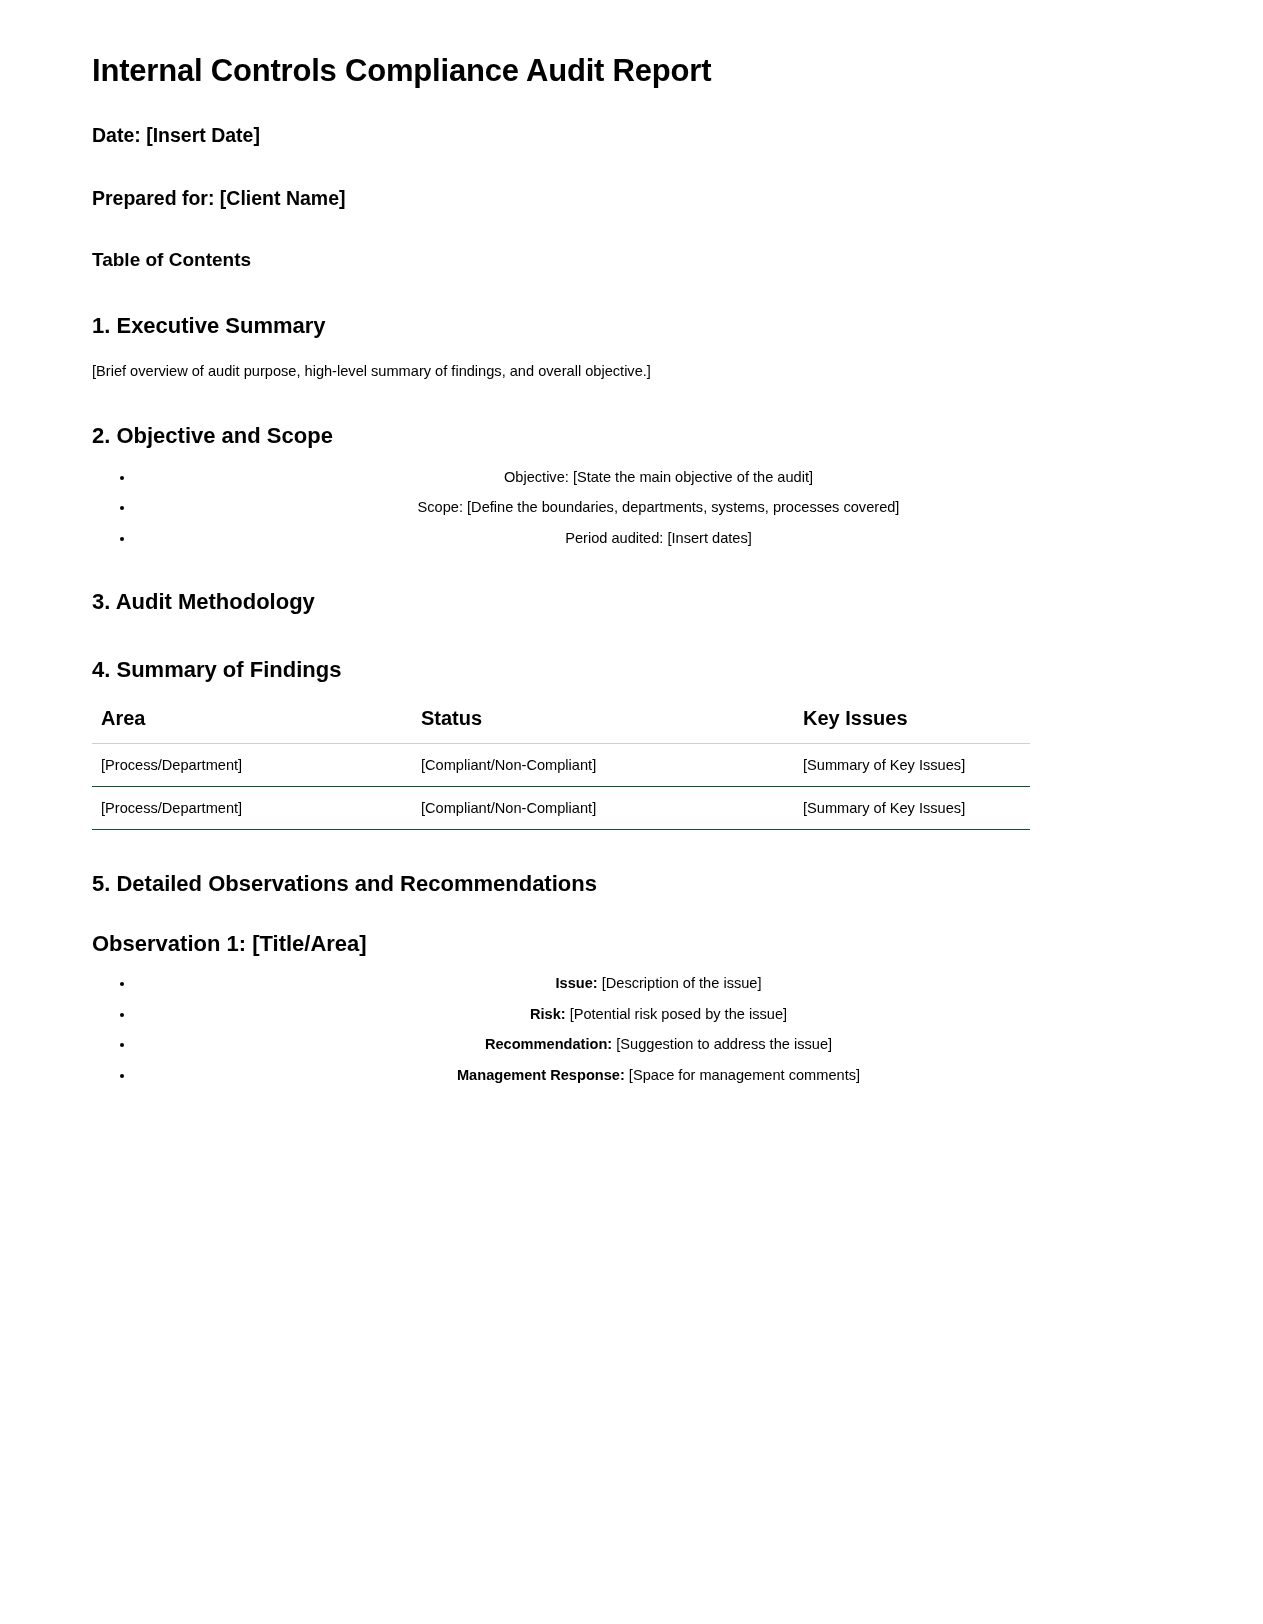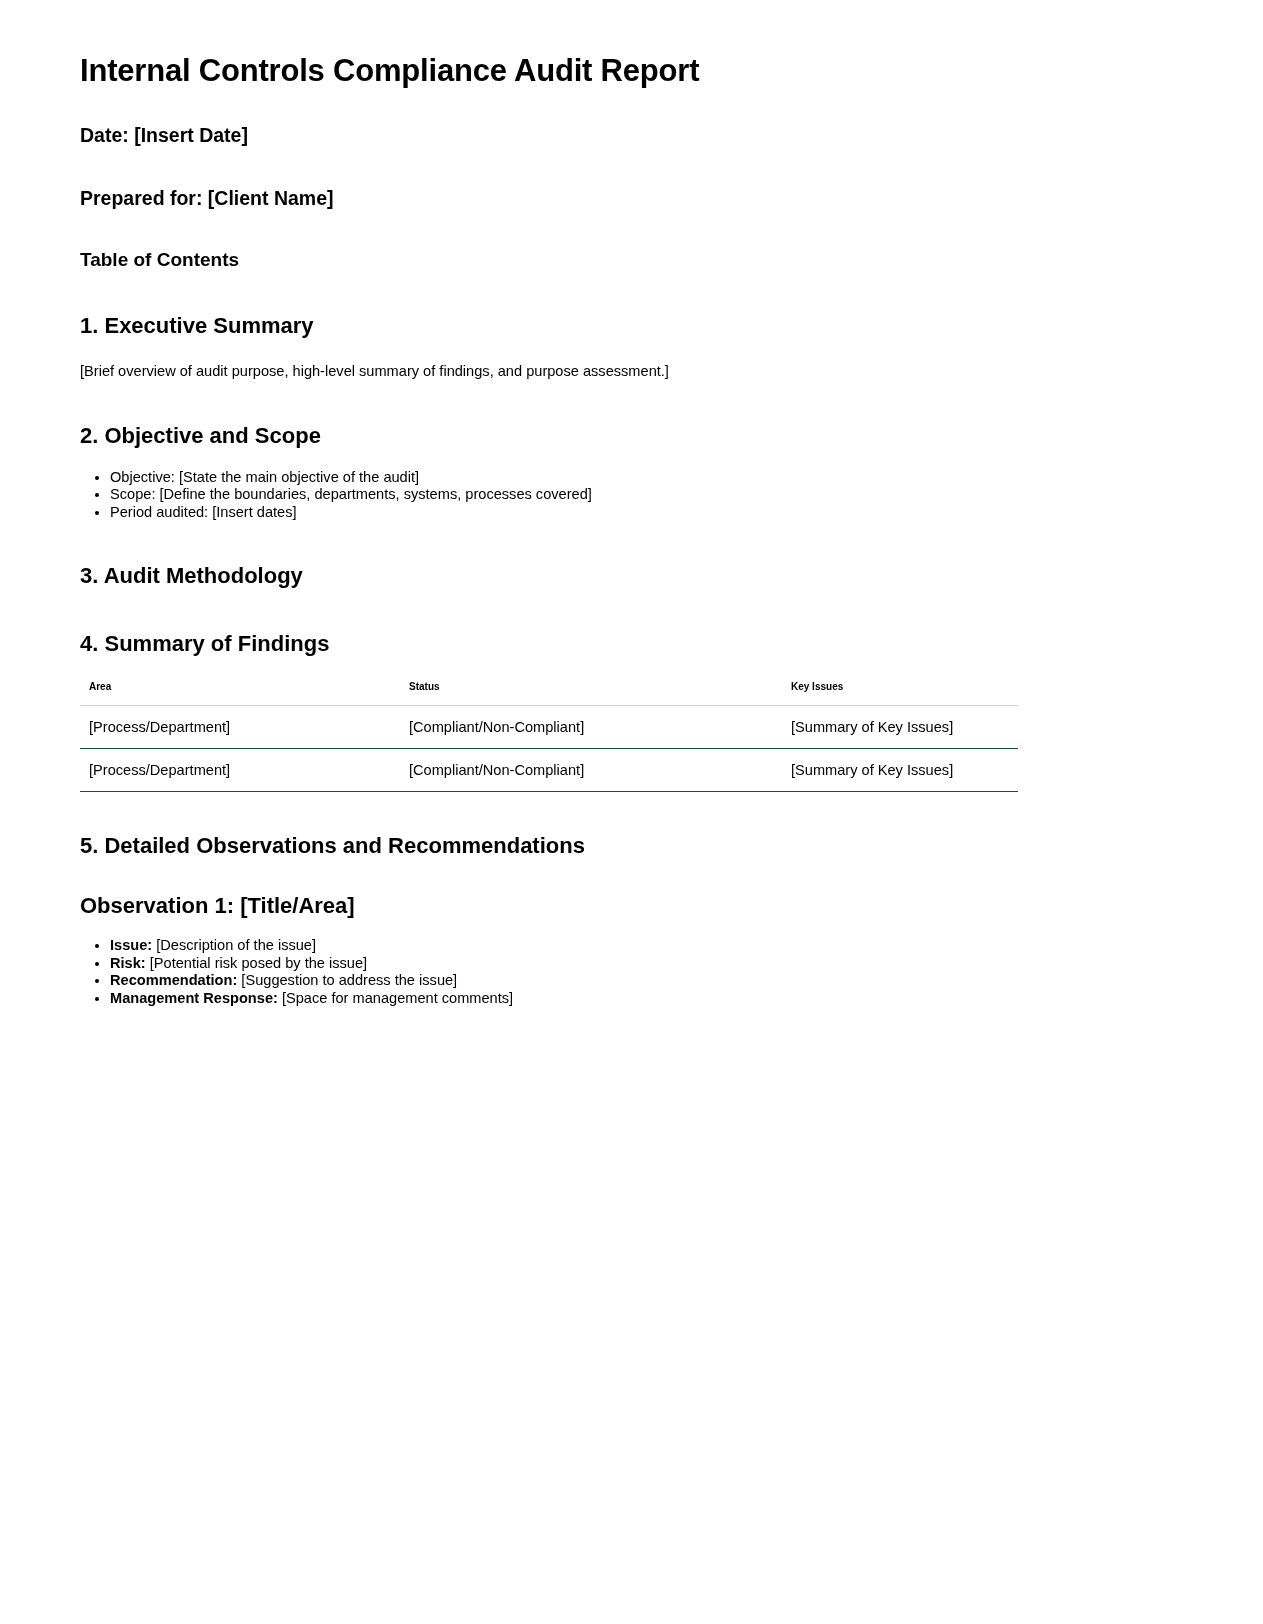--- a/index.html
+++ b/index.html
@@ -18,21 +18,21 @@
     position: relative;
     width: 1263px;
     height: 1624px;
     background: #ffffff;
     box-sizing: border-box;
   }
   
   .content-clip {
     position: absolute;
     top: 0;
-    left: 0;
+    left: 12px;
     width: 1018px;
     height: 1258px;
     overflow: hidden;
   }
   .content {
     padding: 52px 80px 0 80px;
     box-sizing: border-box;
     width: 1263px;
   }
 
@@ -83,34 +83,34 @@
   }
   ol.toc-list li { margin: 0; padding: 0; }
 
   ul.bullets {
     font-size: 14.6px;
     line-height: 1.21;
     margin: 18px 0 0 0;
     padding-left: 30px;
     list-style-type: disc;
   }
-  ul.bullets li { margin: 0; padding: 0; }
+  ul.bullets li { margin: 13px; padding: 0; text-align: center; }
   ul.bullets.tight { margin-top: 16px; }
   ul.bullets li b { font-weight: bold; }
 
   table.findings {
     border-collapse: collapse;
     width: 1101px;
     margin-top: 22px;
     font-size: 14.6px;
   }
   table.findings th {
     text-align: left;
     font-weight: bold;
-    font-size: 10px;
+    font-size: 20px;
     padding: 0 0 13px 9px;
     border-bottom: 1px solid #cfcfcf;
   }
   table.findings td {
     text-align: left;
     padding: 13px 0 13px 9px;
     border-bottom: 1px solid #14532d;
     font-size: 14.6px;
   }
   table.findings col.c1 { width: 320px; }
@@ -126,21 +126,21 @@
 
       <h1 class="doc-title">Internal Controls Compliance Audit Report</h1>
 
       <div class="subhead second">Date: [Insert Date]</div>
 
       <div class="subhead">Prepared for: [Client Name]</div>
 
       <h2 class="toc-title">Table of Contents</h2>
 
       <h2 class="section-title">1. Executive Summary</h2>
-      <p class="para">[Brief overview of audit purpose, high-level summary of findings, and purpose assessment.]</p>
+      <p class="para">[Brief overview of audit purpose, high-level summary of findings, and overall objective.]</p>
 
       <h2 class="section-title">2. Objective and Scope</h2>
       <ul class="bullets">
         <li>Objective: [State the main objective of the audit]</li>
         <li>Scope: [Define the boundaries, departments, systems, processes covered]</li>
         <li>Period audited: [Insert dates]</li>
       </ul>
 
       <h2 class="section-title">3. Audit Methodology</h2>
 

